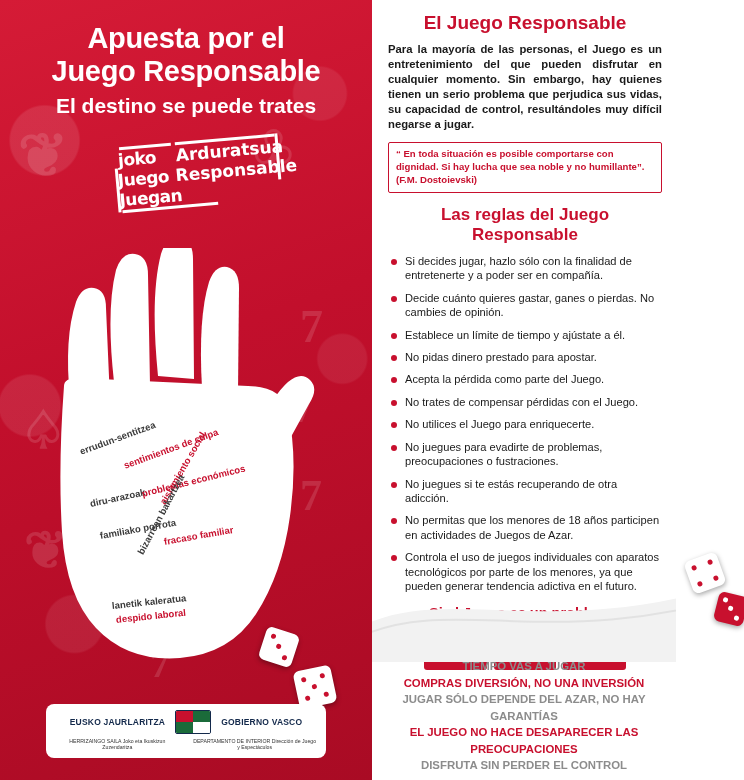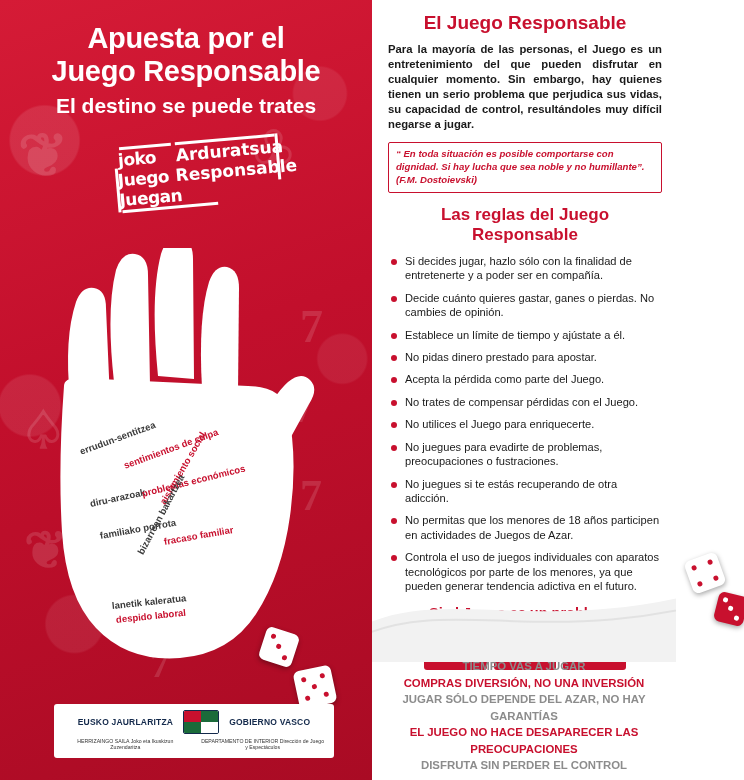--- a/index.html
+++ b/index.html
@@ -79,22 +79,22 @@
   .pt-eu{color:#3a3a3a;}
   .pt-es{color:#c8102e;}
   
   .die{
     position:absolute;background:#ffffff;border-radius:6px;
     box-shadow:0 2px 5px rgba(0,0,0,0.35);
   }
   .die .pip{position:absolute;width:5px;height:5px;border-radius:50%;background:#c8102e;}
   
   .govbar{
-    position:absolute;left:54px;bottom:22px;width:280px;
-    background:#fff;border-radius:3px;padding:6px 8px 7px 8px;
+    position:absolute;left:46px;bottom:22px;width:280px;
+    background:#fff;border-radius:8px;padding:6px 8px 7px 8px;
     box-sizing:border-box;
   }
   .govrow{display:flex;align-items:center;justify-content:center;gap:10px;}
   .govtext{font-size:8.5px;font-weight:bold;color:#13294b;letter-spacing:0.2px;}
   .govsub{display:flex;justify-content:space-between;margin-top:4px;}
   .govsub span{font-size:5.2px;color:#333;line-height:1.3;display:block;text-align:center;width:48%;}
   .shield{
     width:34px;height:22px;border-radius:2px;overflow:hidden;
     display:grid;grid-template-columns:1fr 1fr;grid-template-rows:1fr 1fr;
     border:1px solid #13294b;
@@ -119,21 +119,21 @@
   }
   .r-para{
     font-size:11.3px;line-height:1.33;text-align:justify;font-weight:bold;color:#1a1a1a;
     margin:0 0 10px 0;
   }
   .quote{
     border:1px solid #c8102e;border-radius:2px;
     padding:5px 7px;margin:0 0 12px 0;
   }
   .quote p{
-    margin:0;color:#c8102e;font-size:9.6px;font-weight:bold;line-height:1.35;font-style:italic;
+    margin:0;color:#c8102e;font-size:9.6px;font-weight:bold;line-height:1.35;
   }
   .rules-title{
     color:#c8102e;font-size:17px;font-weight:bold;text-align:center;margin:0 0 9px 0;
   }
   ul.rules{list-style:none;margin:0 0 10px 0;padding:0;}
   ul.rules li{
     position:relative;padding-left:17px;margin-bottom:8px;
     font-size:11.1px;line-height:1.3;font-weight:normal;color:#1a1a1a;
   }
   ul.rules li:before{

